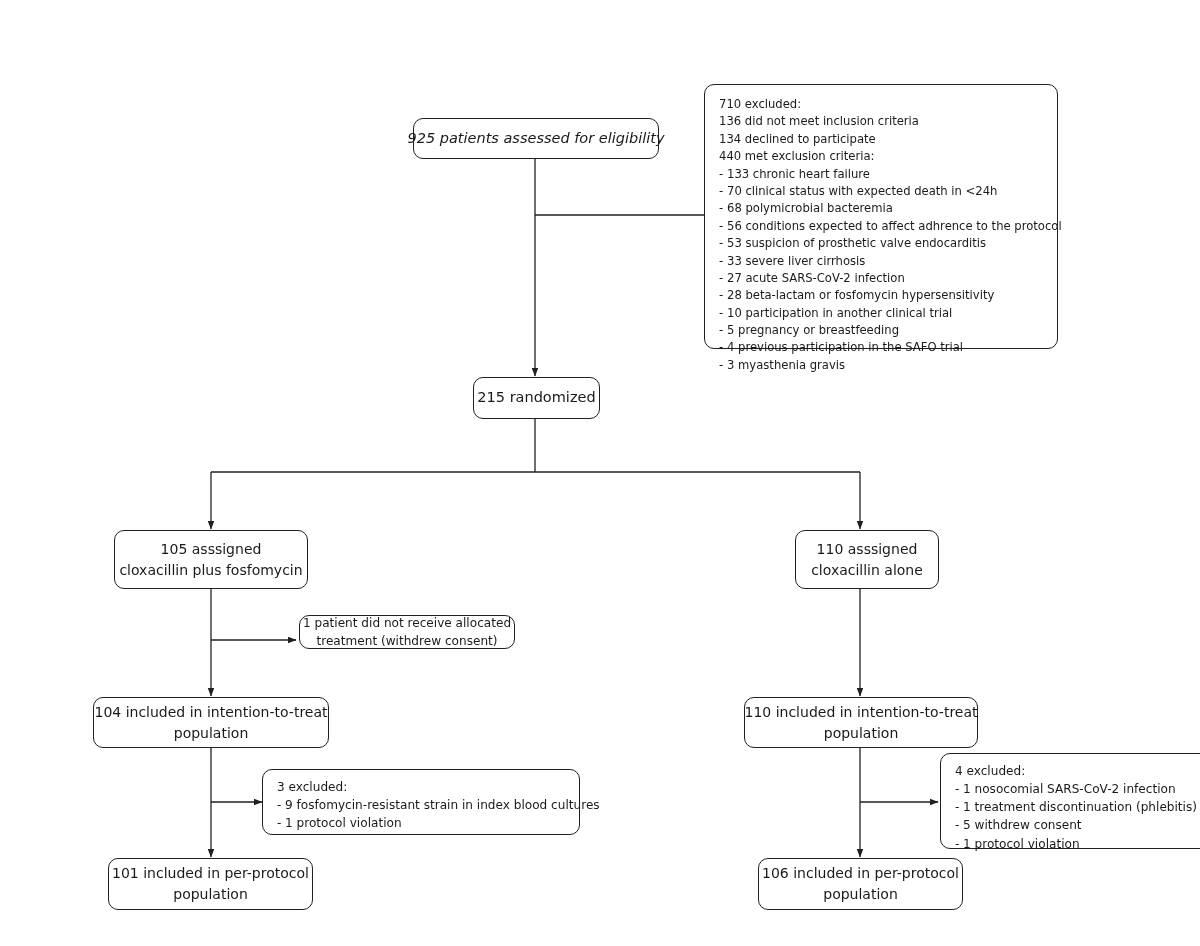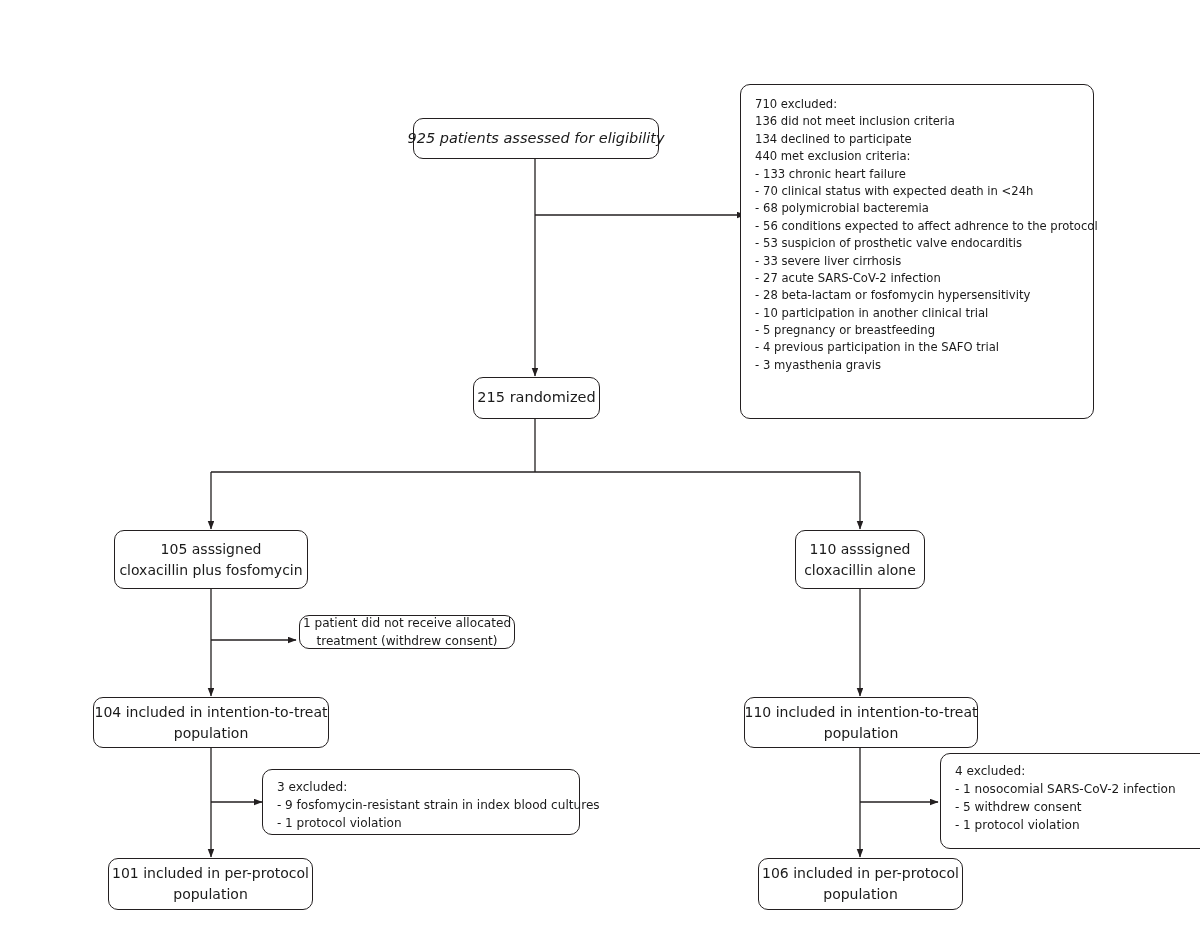--- a/index.html
+++ b/index.html
@@ -102,21 +102,21 @@
 
       <line x1="860" y1="748" x2="860" y2="857" marker-end="url(#arrow)"></line>
       <line x1="860" y1="802" x2="938" y2="802" marker-end="url(#arrow)"></line>
     </g>
   </svg>
 
   <div class="node centered t-14" style="left:413px; top:118px; width:246px; height:41px;font-style:italic;">
     <div class="node-line">925 patients assessed for eligibility</div>
   </div>
 
-  <div class="node listbox t-115 pad-top-md" style="left:740px; top:84px; width:354px; height:335px;">
+  <div class="node listbox t-115 pad-top-md" style="left:704px; top:84px; width:354px; height:265px;">
     <div class="node-line">710 excluded:</div>
     <div class="node-line">136 did not meet inclusion criteria</div>
     <div class="node-line">134 declined to participate</div>
     <div class="node-line">440 met exclusion criteria:</div>
     <div class="node-line bullet">133 chronic heart failure</div>
     <div class="node-line bullet">70 clinical status with expected death in &lt;24h</div>
     <div class="node-line bullet">68 polymicrobial bacteremia</div>
     <div class="node-line bullet">56 conditions expected to affect adhrence to the protocol</div>
     <div class="node-line bullet">53 suspicion of prosthetic valve endocarditis</div>
     <div class="node-line bullet">33 severe liver cirrhosis</div>
@@ -130,21 +130,21 @@
 
   <div class="node centered t-14" style="left:473px; top:377px; width:127px; height:42px;">
     <div class="node-line">215 randomized</div>
   </div>
 
   <div class="node centered t-13" style="left:114px; top:530px; width:194px; height:59px;">
     <div class="node-line">105 asssigned</div>
     <div class="node-line">cloxacillin plus fosfomycin</div>
   </div>
 
-  <div class="node centered t-13" style="left:795px; top:530px; width:130px; height:59px;">
+  <div class="node centered t-13" style="left:795px; top:530px; width:144px; height:59px;">
     <div class="node-line">110 asssigned</div>
     <div class="node-line">cloxacillin alone</div>
   </div>
 
   <div class="node centered t-12" style="left:299px; top:615px; width:216px; height:34px;">
     <div class="node-line">1 patient did not receive allocated</div>
     <div class="node-line">treatment (withdrew consent)</div>
   </div>
 
   <div class="node centered t-13" style="left:93px; top:697px; width:236px; height:51px;">
@@ -159,20 +159,21 @@
 
   <div class="node listbox t-12 pad-top-sm" style="left:262px; top:769px; width:318px; height:66px;">
     <div class="node-line">3 excluded:</div>
     <div class="node-line bullet">9 fosfomycin-resistant strain in index blood cultures</div>
     <div class="node-line bullet">1 protocol violation</div>
   </div>
 
   <div class="node listbox t-12 pad-top-sm" style="left:940px; top:753px; width:318px; height:96px;">
     <div class="node-line">4 excluded:</div>
     <div class="node-line bullet">1 nosocomial SARS-CoV-2 infection</div>
+    <div class="node-line bullet">1 treatment discontinuation (phlebitis)</div>
     <div class="node-line bullet">5 withdrew consent</div>
     <div class="node-line bullet">1 protocol violation</div>
   </div>
 
   <div class="node centered t-13" style="left:108px; top:858px; width:205px; height:52px;">
     <div class="node-line">101 included in per-protocol</div>
     <div class="node-line">population</div>
   </div>
 
   <div class="node centered t-13" style="left:758px; top:858px; width:205px; height:52px;">

